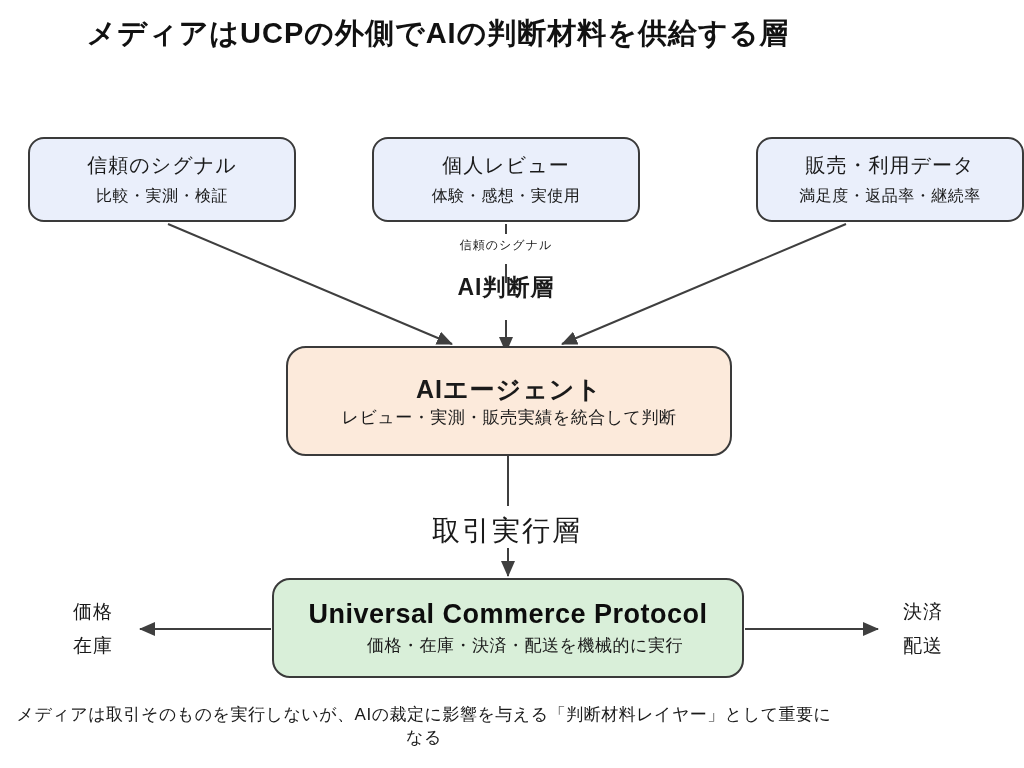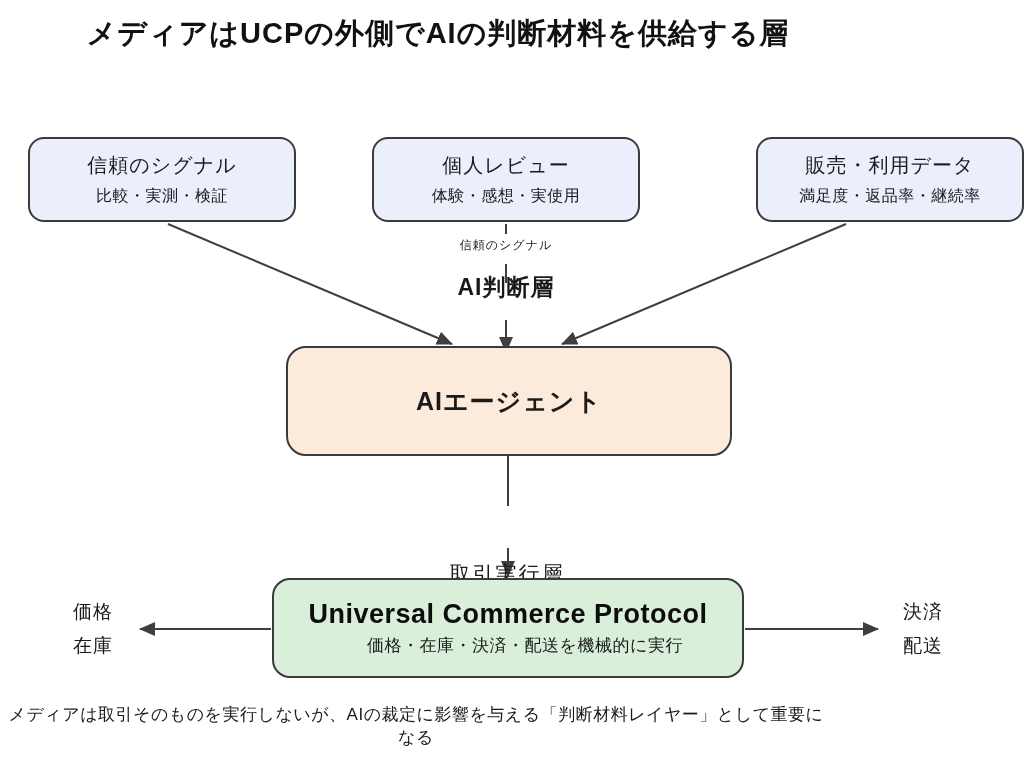--- a/index.html
+++ b/index.html
@@ -34,21 +34,21 @@
   .layer-label {
     position: absolute;
     transform: translateX(-50%);
     white-space: nowrap;
     text-align: center;
     color: #1a1a1a;
   }
   .label-media-review { left: 512px; top: 88px; font-size: 21px; letter-spacing: 2px; }
   .label-trust-signal { left: 506px; top: 237px; font-size: 12px; letter-spacing: 1px; }
   .label-ai-judgment  { left: 506px; top: 272px; font-size: 23px; font-weight: 700; letter-spacing: 1px; }
-  .label-transaction  { left: 507px; top: 512px; font-size: 21px; letter-spacing: 2px; margin-top: 48px; }
+  .label-transaction  { left: 507px; top: 512px; font-size: 28px; letter-spacing: 2px; }
 
   .node {
     position: absolute;
     border: 2px solid #3a3a3a;
     border-radius: 16px;
     display: flex;
     flex-direction: column;
     align-items: center;
     justify-content: center;
     text-align: center;
@@ -91,21 +91,21 @@
     font-size: 19px;
     line-height: 34px;
     text-align: center;
     letter-spacing: 1px;
   }
   .side-label-left { left: 58px; top: 595px; }
   .side-label-right { left: 888px; top: 595px; }
 
   .footnote {
     position: absolute;
-    left: 0; top: 703px;
+    left: 8px; top: 703px;
     width: 832px;
     text-align: center;
     font-size: 17px;
     letter-spacing: 0.5px;
     color: #1a1a1a;
   }
 </style>
 </head>
 <body>
 
@@ -154,20 +154,21 @@
     <div class="node-title">販売・利用データ</div>
     <div class="node-subtitle">満足度・返品率・継続率</div>
   </div>
 
   <div class="layer-label label-trust-signal">信頼のシグナル</div>
 
   <div class="layer-label label-ai-judgment">AI判断層</div>
 
   <div class="node ai-agent-box">
     <div class="node-title">AIエージェント</div>
+    <div class="node-subtitle">レビュー・実測・販売実績を統合して判断</div>
   </div>
 
   <div class="layer-label label-transaction">取引実行層</div>
 
   <div class="node ucp-box">
     <div class="node-title">Universal Commerce Protocol</div>
     <div class="node-subtitle">価格・在庫・決済・配送を機械的に実行</div>
   </div>
 
   <div class="side-label side-label-left">

